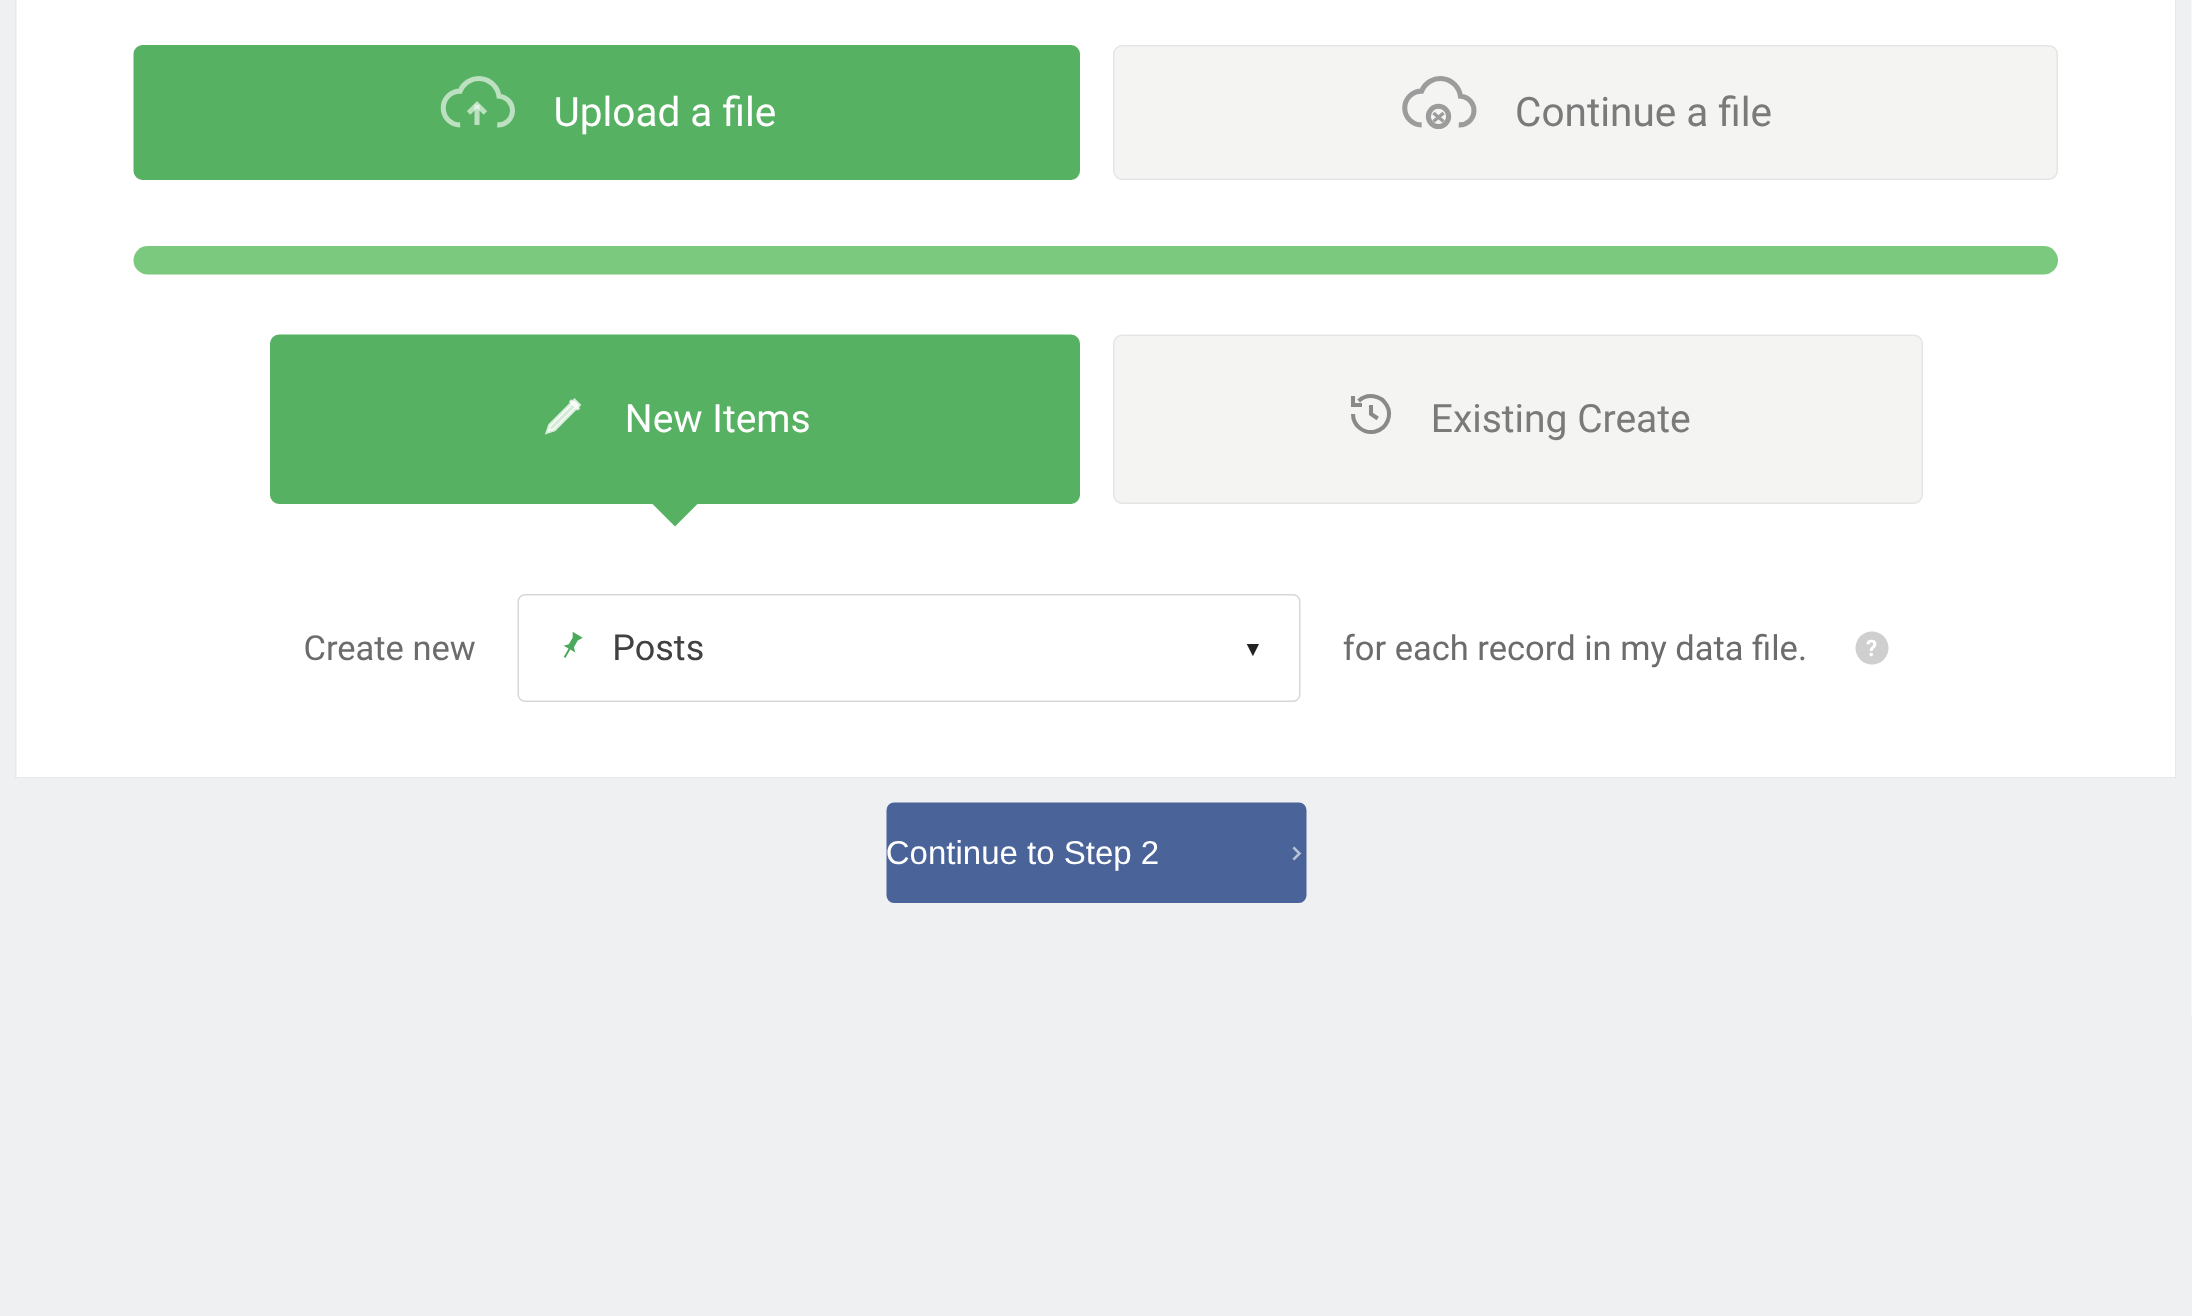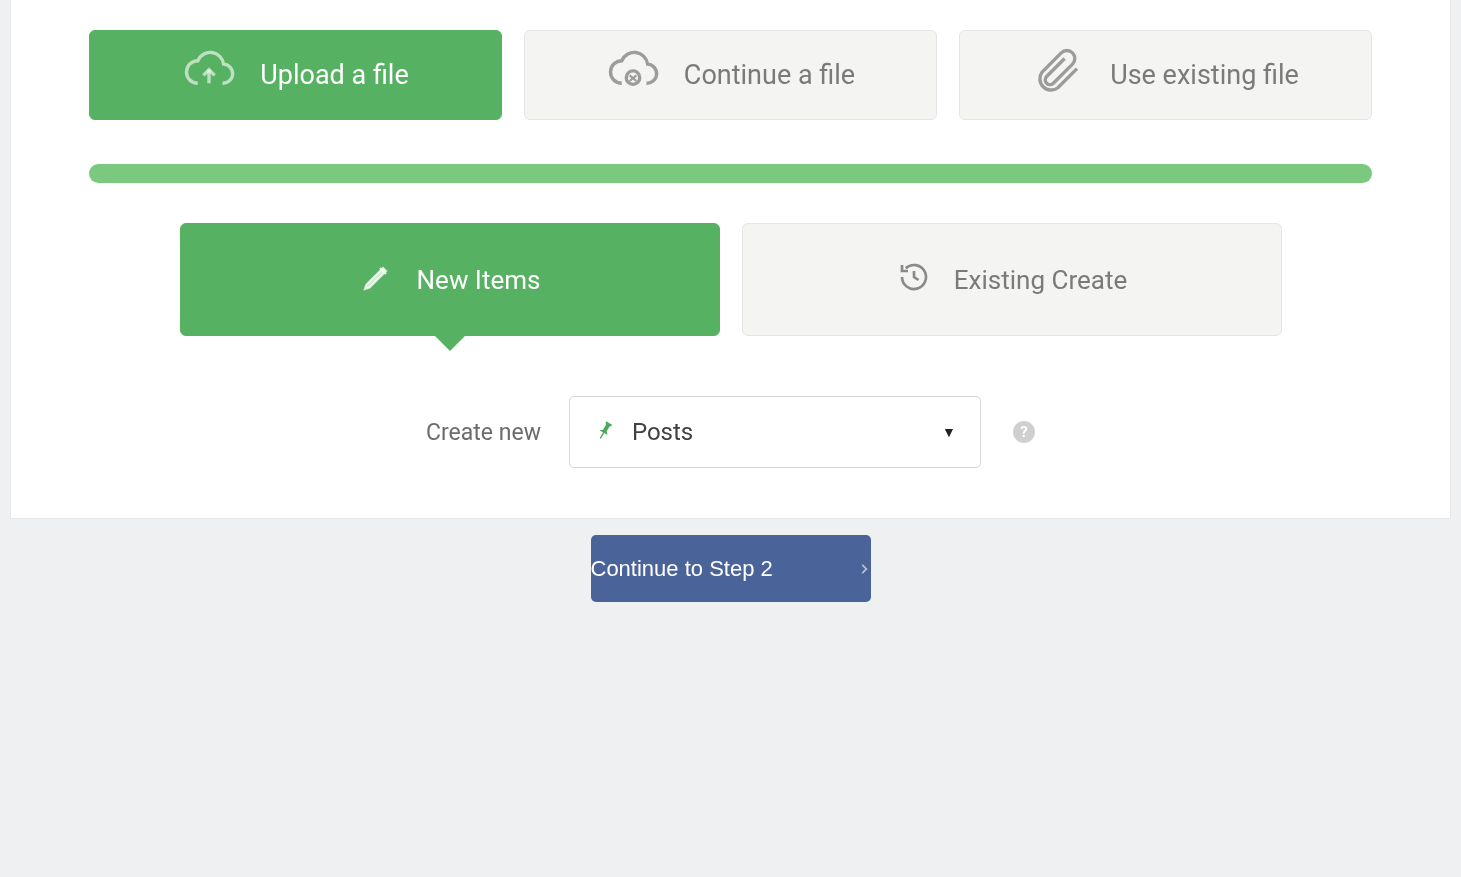--- a/index.html
+++ b/index.html
@@ -121,21 +121,21 @@
     margin-top: 60px;
     font-size: 23px;
   }
   .create-row .label-left,
   .create-row .label-right { color: #6c6c6c; }
   .select-box {
     display: flex; align-items: center;
     border: 1px solid #d7d7d7;
     border-radius: 5px;
     height: 72px;
-    width: 412px;
+    width: 522px;
     padding: 0 24px;
     background: #fff;
     cursor: pointer;
     position: relative;
   }
   .select-box .pin { color: #4aa95a; margin-right: 16px; font-size: 24px; }
   .select-box .val { color: #414141; font-size: 24px; }
   .select-box .caret { position:absolute; right:24px; color:#222; font-size: 14px; }
   .help-icon {
     display: inline-flex; align-items: center; justify-content: center;
@@ -187,28 +187,20 @@
       <span>
         <svg viewBox="0 0 24 24" fill="none" stroke-width="1.5">
           <path d="M7 17a5 5 0 0 1 0-10 6 6 0 0 1 11.5 1.5A4 4 0 0 1 18 17"></path>
           <path d="M9 14.5a3 3 0 1 0 6 0 3 3 0 0 0-6 0z"></path>
           <path d="M10.5 13.5 13.5 16M13.5 13.5 10.5 16" stroke-width="1"></path>
         </svg>
       </span>
       <span class="lbl">Continue a file</span>
     </div>
 
-    <div class="file-option">
-      <span>
-        <svg viewBox="0 0 24 24" fill="none" stroke-width="1.5">
-          <path d="M20 10.5 11.5 19a5 5 0 0 1-7-7L13 3.5a3.5 3.5 0 0 1 5 5L9.5 17a2 2 0 0 1-3-3l8-8"></path>
-        </svg>
-      </span>
-      <span class="lbl">Use existing file</span>
-    </div>
 
   </div>
 
 
   <div class="progress"></div>
 
 
   <div class="item-options">
 
     <div class="item-option active">
@@ -240,20 +232,21 @@
     <div class="select-box">
       <span class="pin">
         <svg width="22" height="22" viewBox="0 0 24 24" fill="#4aa95a" stroke="none">
           <path d="M14 3l7 7-4 1-4 4 0 4-3-3-5 5-1-1 5-5-3-3 4 0 4-4 1-4z" transform="rotate(-15 12 12)"></path>
         </svg>
       </span>
       <span class="val">Posts</span>
       <span class="caret">▼</span>
     </div>
 
+    <span class="label-right">for each record in my data file.</span>
     <span class="help-icon">?</span>
   </div>
 
 </div>
 
 <div class="footer">
   <button class="continue-btn">
     <span>Continue to Step 2</span>
     <span class="chev">
       <svg width="14" height="14" viewBox="0 0 24 24" fill="none" stroke="#fff" stroke-width="3">

